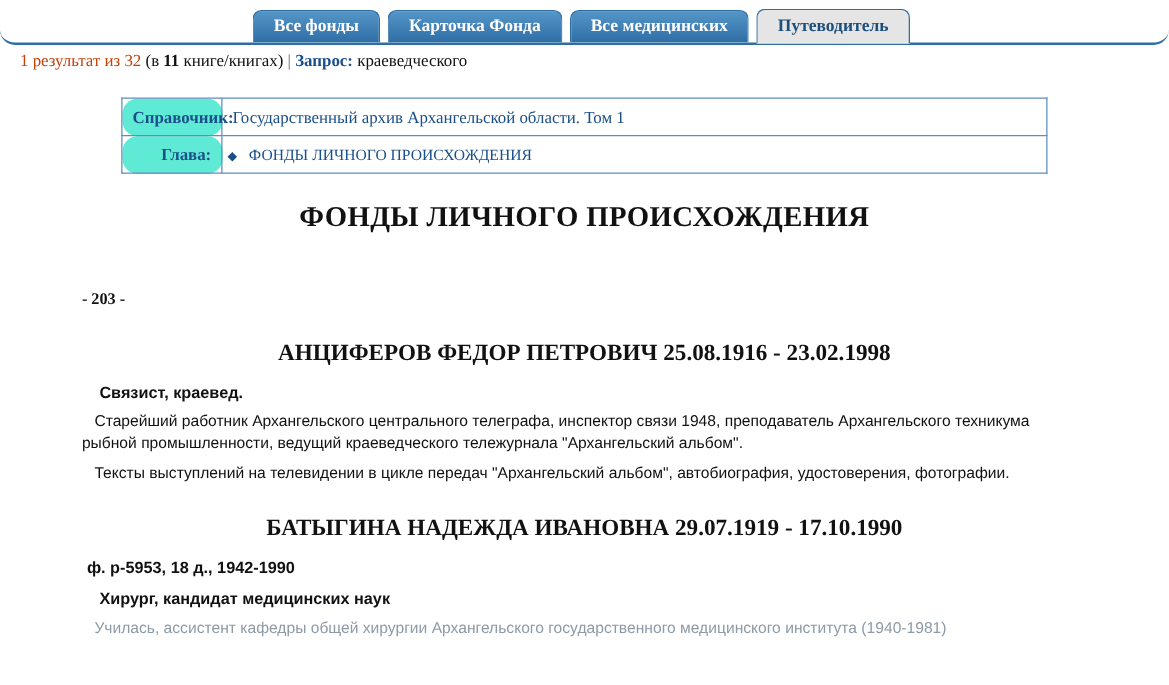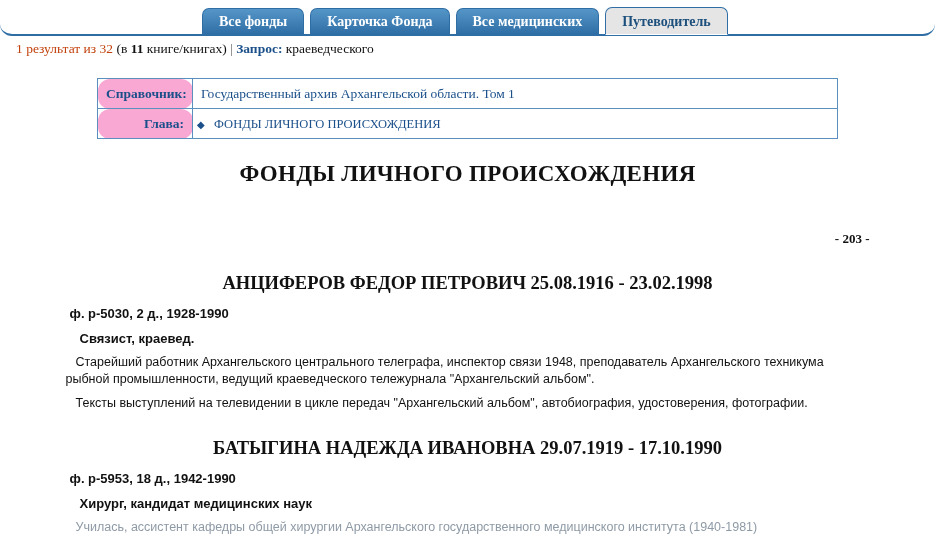--- a/index.html
+++ b/index.html
@@ -108,22 +108,22 @@
     table-layout: fixed;
   }
   .headtable td {
     border: 1px solid #5b8fbe;
     padding: 6px 8px;
     vertical-align: middle;
     font-family: "Liberation Serif", serif;
     font-size: 13.5px;
   }
   .headtable td.label {
-    width: 95px;
-    background: #f9a8d4;
+    width: 80px;
+    background: #5eead4;
     color: #1a4f8a;
     font-weight: bold;
     text-align: right;
     white-space: nowrap;
   }
   .headtable td.value {
     color: #1a4f8a;
     height: 30px;
   }
   .headtable td.value.chapter { padding-left: 4px; }
@@ -139,21 +139,21 @@
   .doctitle {
     text-align: center;
     font-family: "Liberation Serif", serif;
     font-weight: bold;
     font-size: 23px;
     color: #111;
     margin: 22px 0 0 0;
     letter-spacing: 0.3px;
   }
   .pagenum {
-    text-align: right;
+    text-align: left;
     font-size: 13px;
     font-weight: bold;
     color: #111;
     margin: 44px 0 0 0;
   }
   .entry { margin-top: 26px; }
   .entry-name {
     text-align: center;
     font-weight: bold;
     font-size: 18.5px;
@@ -225,21 +225,20 @@
     </tr>
   </tbody>
     </table>
 
   <div class="doc">
     <div class="doctitle">ФОНДЫ ЛИЧНОГО ПРОИСХОЖДЕНИЯ</div>
     <div class="pagenum">- 203 -</div>
 
     <div class="entry">
       <div class="entry-name">АНЦИФЕРОВ ФЕДОР ПЕТРОВИЧ 25.08.1916 - 23.02.1998</div>
-      <div class="entry-fund">ф. р-5030, 2 д., 1928-1990</div>
       <div class="entry-role">Связист, краевед.</div>
       <div class="entry-para">Старейший работник Архангельского центрального телеграфа, инспектор связи 1948, преподаватель Архангельского техникума рыбной промышленности, ведущий краеведческого тележурнала "Архангельский альбом".</div>
       <div class="entry-para">Тексты выступлений на телевидении в цикле передач "Архангельский альбом", автобиография, удостоверения, фотографии.</div>
     </div>
 
     <div class="entry">
       <div class="entry-name">БАТЫГИНА НАДЕЖДА ИВАНОВНА 29.07.1919 - 17.10.1990</div>
       <div class="entry-fund">ф. р-5953, 18 д., 1942-1990</div>
       <div class="entry-role">Хирург, кандидат медицинских наук</div>
       <div class="entry-para cut">Училась, ассистент кафедры общей хирургии Архангельского государственного медицинского института (1940-1981)</div>

